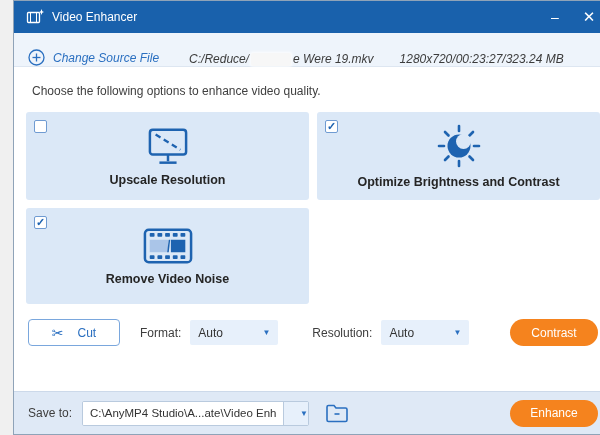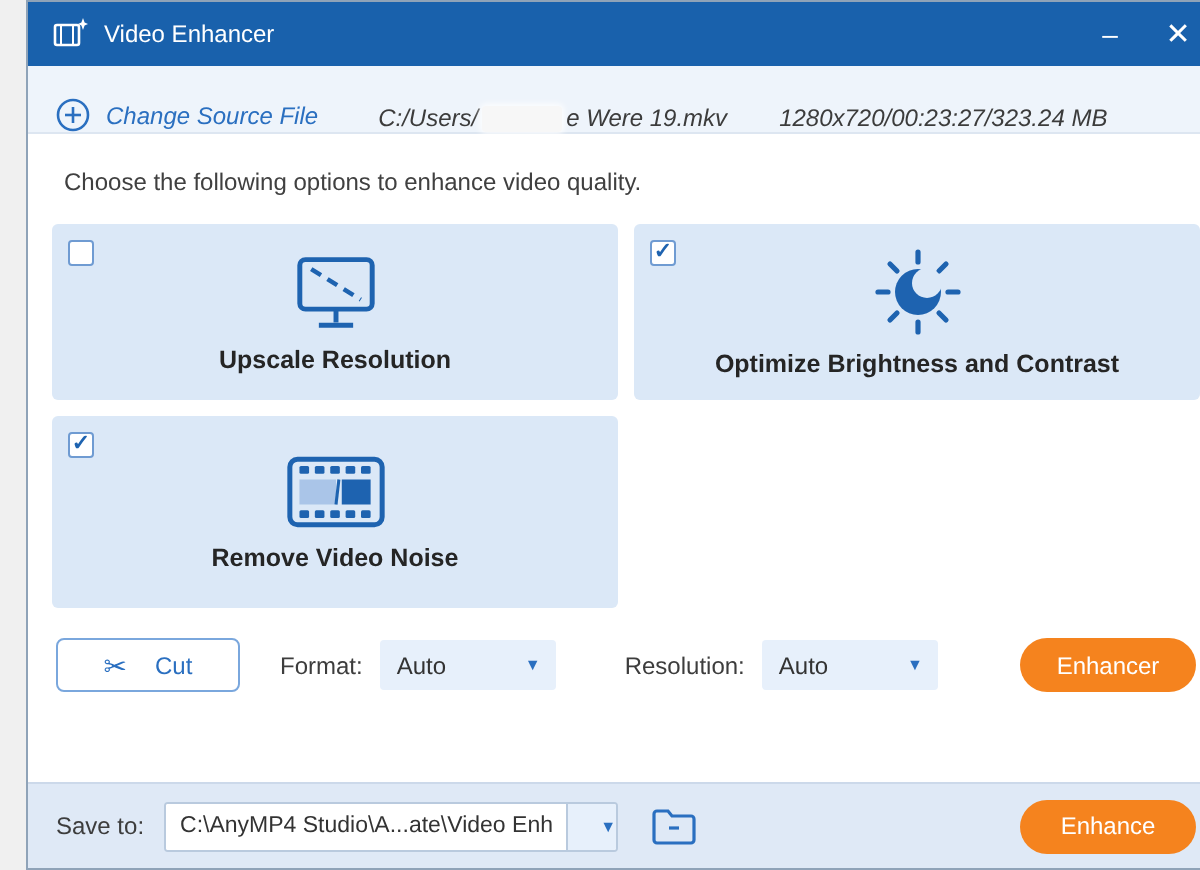--- a/index.html
+++ b/index.html
@@ -134,21 +134,21 @@
   <div class="source-bar">
     <span class="change-source">
       <svg width="17" height="17" viewBox="0 0 17 17">
         <circle cx="8.5" cy="8.5" r="7.5" fill="none" stroke="#2a6fc0" stroke-width="1.3"></circle>
         <line x1="8.5" y1="4.5" x2="8.5" y2="12.5" stroke="#2a6fc0" stroke-width="1.3"></line>
         <line x1="4.5" y1="8.5" x2="12.5" y2="8.5" stroke="#2a6fc0" stroke-width="1.3"></line>
       </svg>
       <span class="label">Change Source File</span>
     </span>
     <span class="file-path">
-      <span>C:/Users/</span>
+      <span>C:/Reduce/</span>
         <span class="redacted"></span>
         <span>e Were 19.mkv</span>
     </span>
     <span class="file-info">1280x720/00:23:27/323.24 MB</span>
   </div>
 
   <div class="instruction">Choose the following options to enhance video quality.</div>
 
   <div class="cards">
 
@@ -221,21 +221,21 @@
     <span class="field-label lbl-format">Format:</span>
     <div class="dropdown">
       <span>Auto</span>
       <span class="dd-arrow">▼</span>
     </div>
     <span class="field-label lbl-resolution">Resolution:</span>
     <div class="dropdown">
       <span>Auto</span>
       <span class="dd-arrow">▼</span>
     </div>
-    <button class="pill-btn preview-btn">Enhancer</button>
+    <button class="pill-btn preview-btn">Contrast</button>
   </div>
 
   <div class="spacer"></div>
 
   <div class="save-bar">
     <span class="save-label">Save to:</span>
     <div class="save-input-wrap">
       <input class="save-input" type="text" value="C:\AnyMP4 Studio\A...ate\Video Enhancer" style="">
       <span class="input-arrow">
         <span class="dd-arrow">▼</span>

